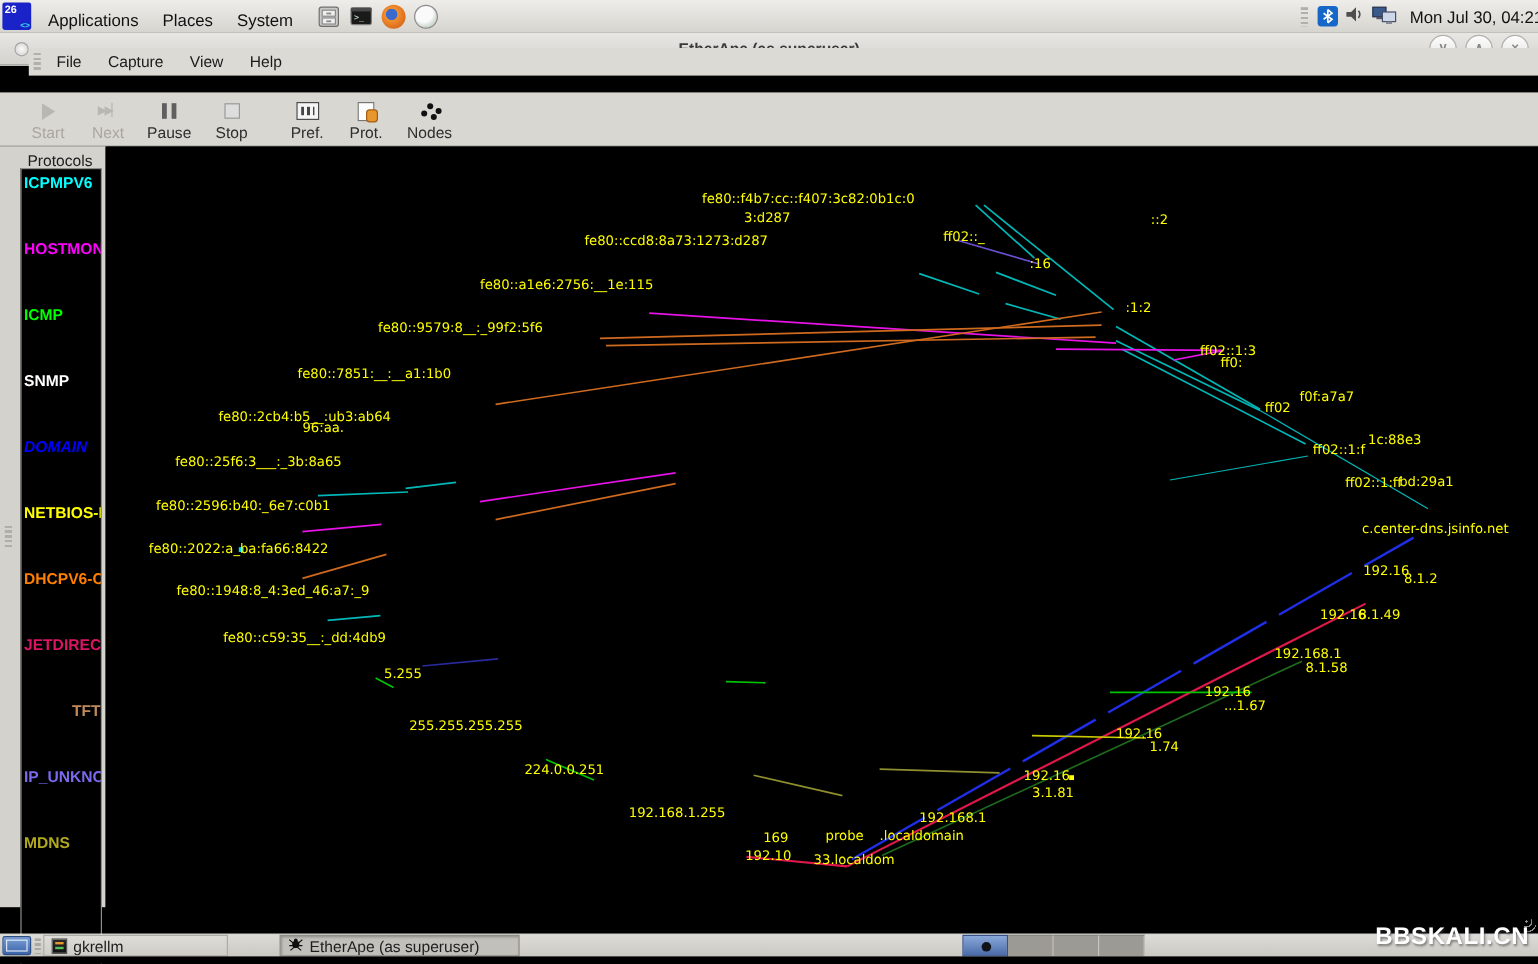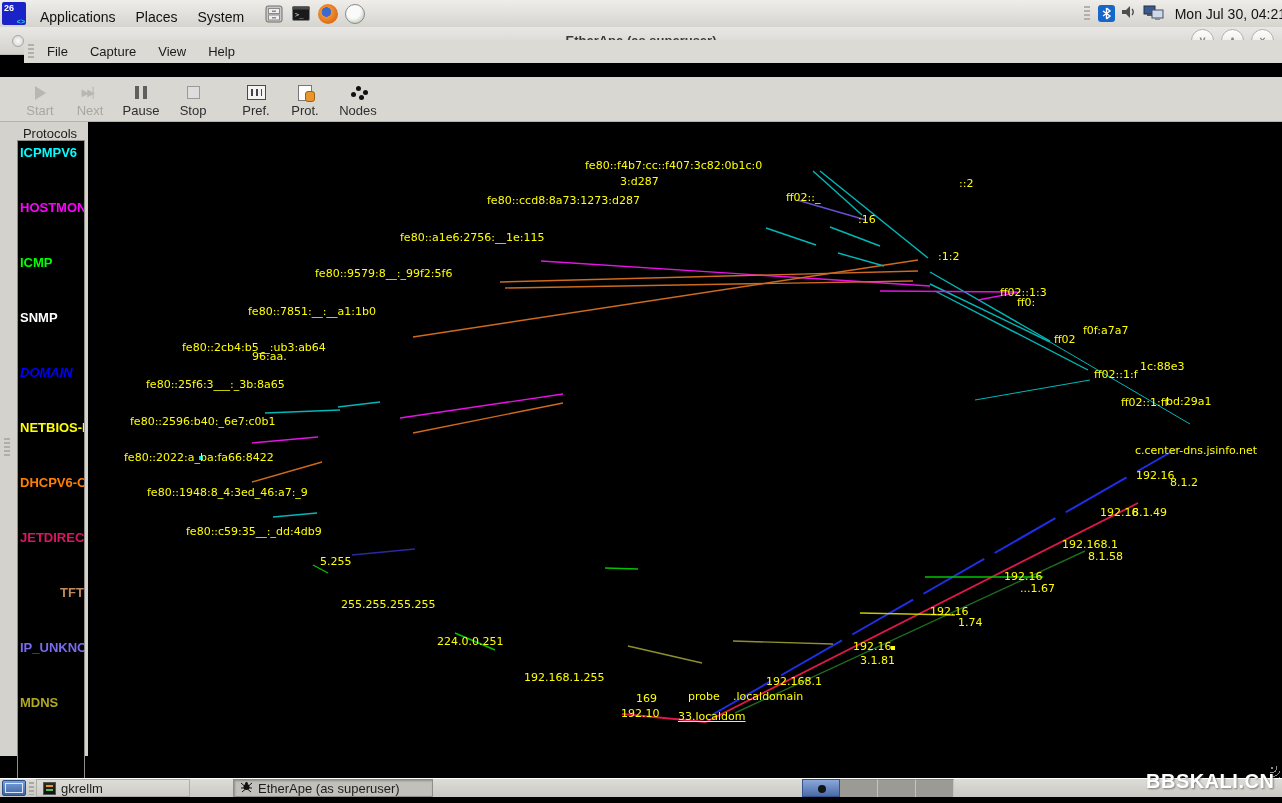--- a/index.html
+++ b/index.html
@@ -284,21 +284,21 @@
           <span class="nlabel" style="left: 995px; top: 203px; color: rgb(255, 255, 0);">f0f:a7a7</span>
           <span class="nlabel" style="left: 966px; top: 212px; color: rgb(255, 255, 0);">ff02</span>
           <span class="nlabel" style="left: 94px; top: 220px; color: rgb(255, 255, 0);">fe80::2cb4:b5__:ub3:ab64</span>
           <span class="nlabel" style="left: 164px; top: 229px; color: rgb(255, 255, 0);">96:aa.</span>
           <span class="nlabel" style="left: 1052px; top: 239px; color: rgb(255, 255, 0);">1c:88e3</span>
           <span class="nlabel" style="left: 1006px; top: 247px; color: rgb(255, 255, 0);">ff02::1:f</span>
           <span class="nlabel" style="left: 58px; top: 257px; color: rgb(255, 255, 0);">fe80::25f6:3___:_3b:8a65</span>
           <span class="nlabel" style="left: 1078px; top: 274px; color: rgb(255, 255, 0);">bd:29a1</span>
           <span class="nlabel" style="left: 1033px; top: 275px; color: rgb(255, 255, 0);">ff02::1:ff</span>
           <span class="nlabel" style="left: 42px; top: 294px; color: rgb(255, 255, 0);">fe80::2596:b40:_6e7:c0b1</span>
-          <span class="nlabel" style="left: 1047px; top: 313px; color: rgb(255, 255, 0); margin-top: 10px;">c.center-dns.jsinfo.net</span>
+          <span class="nlabel" style="left: 1047px; top: 313px; color: rgb(255, 255, 0);">c.center-dns.jsinfo.net</span>
           <span class="nlabel" style="left: 36px; top: 330px; color: rgb(255, 255, 0);">fe80::2022:a_ba:fa66:8422</span>
           <span class="nlabel" style="left: 1048px; top: 348px; color: rgb(255, 255, 0);">192.16</span>
           <span class="nlabel" style="left: 1082px; top: 355px; color: rgb(255, 255, 0);">8.1.2</span>
           <span class="nlabel" style="left: 59px; top: 365px; color: rgb(255, 255, 0);">fe80::1948:8_4:3ed_46:a7:_9</span>
           <span class="nlabel" style="left: 1012px; top: 385px; color: rgb(255, 255, 0);">192.16</span>
           <span class="nlabel" style="left: 1044px; top: 385px; color: rgb(255, 255, 0);">8.1.49</span>
           <span class="nlabel" style="left: 98px; top: 404px; color: rgb(255, 255, 0);">fe80::c59:35__:_dd:4db9</span>
           <span class="nlabel" style="left: 974px; top: 417px; color: rgb(255, 255, 0);">192.168.1</span>
           <span class="nlabel" style="left: 1000px; top: 429px; color: rgb(255, 255, 0);">8.1.58</span>
           <span class="nlabel" style="left: 232px; top: 434px; color: rgb(255, 255, 0);">5.255</span>
@@ -309,21 +309,21 @@
           <span class="nlabel" style="left: 870px; top: 495px; color: rgb(255, 255, 0);">1.74</span>
           <span class="nlabel" style="left: 349px; top: 514px; color: rgb(255, 255, 0);">224.0.0.251</span>
           <span class="nlabel" style="left: 765px; top: 519px; color: rgb(255, 255, 0);">192.16</span>
           <span class="nlabel" style="left: 772px; top: 533px; color: rgb(255, 255, 0);">3.1.81</span>
           <span class="nlabel" style="left: 436px; top: 550px; color: rgb(255, 255, 0);">192.168.1.255</span>
           <span class="nlabel" style="left: 678px; top: 554px; color: rgb(255, 255, 0);">192.168.1</span>
           <span class="nlabel" style="left: 600px; top: 569px; color: rgb(255, 255, 0);">probe</span>
           <span class="nlabel" style="left: 645px; top: 569px; color: rgb(255, 255, 0);">.localdomain</span>
           <span class="nlabel" style="left: 548px; top: 571px; color: rgb(255, 255, 0);">169</span>
           <span class="nlabel" style="left: 533px; top: 586px; color: rgb(255, 255, 0);">192.10</span>
-          <span class="nlabel" style="left: 590px; top: 589px; color: rgb(255, 255, 0); text-decoration: underline;">33.localdom</span>
+          <span class="nlabel" style="left: 590px; top: 589px; color: rgb(255, 255, 0);">33.localdom</span>
         </div>
     </div>
   </div>
 
 
   <div id="taskbar">
     <span class="showdesk"></span>
     <span class="tsep"></span>
     <div class="task" style="left:36px;width:154px;">
       <span class="gkicon"></span>

